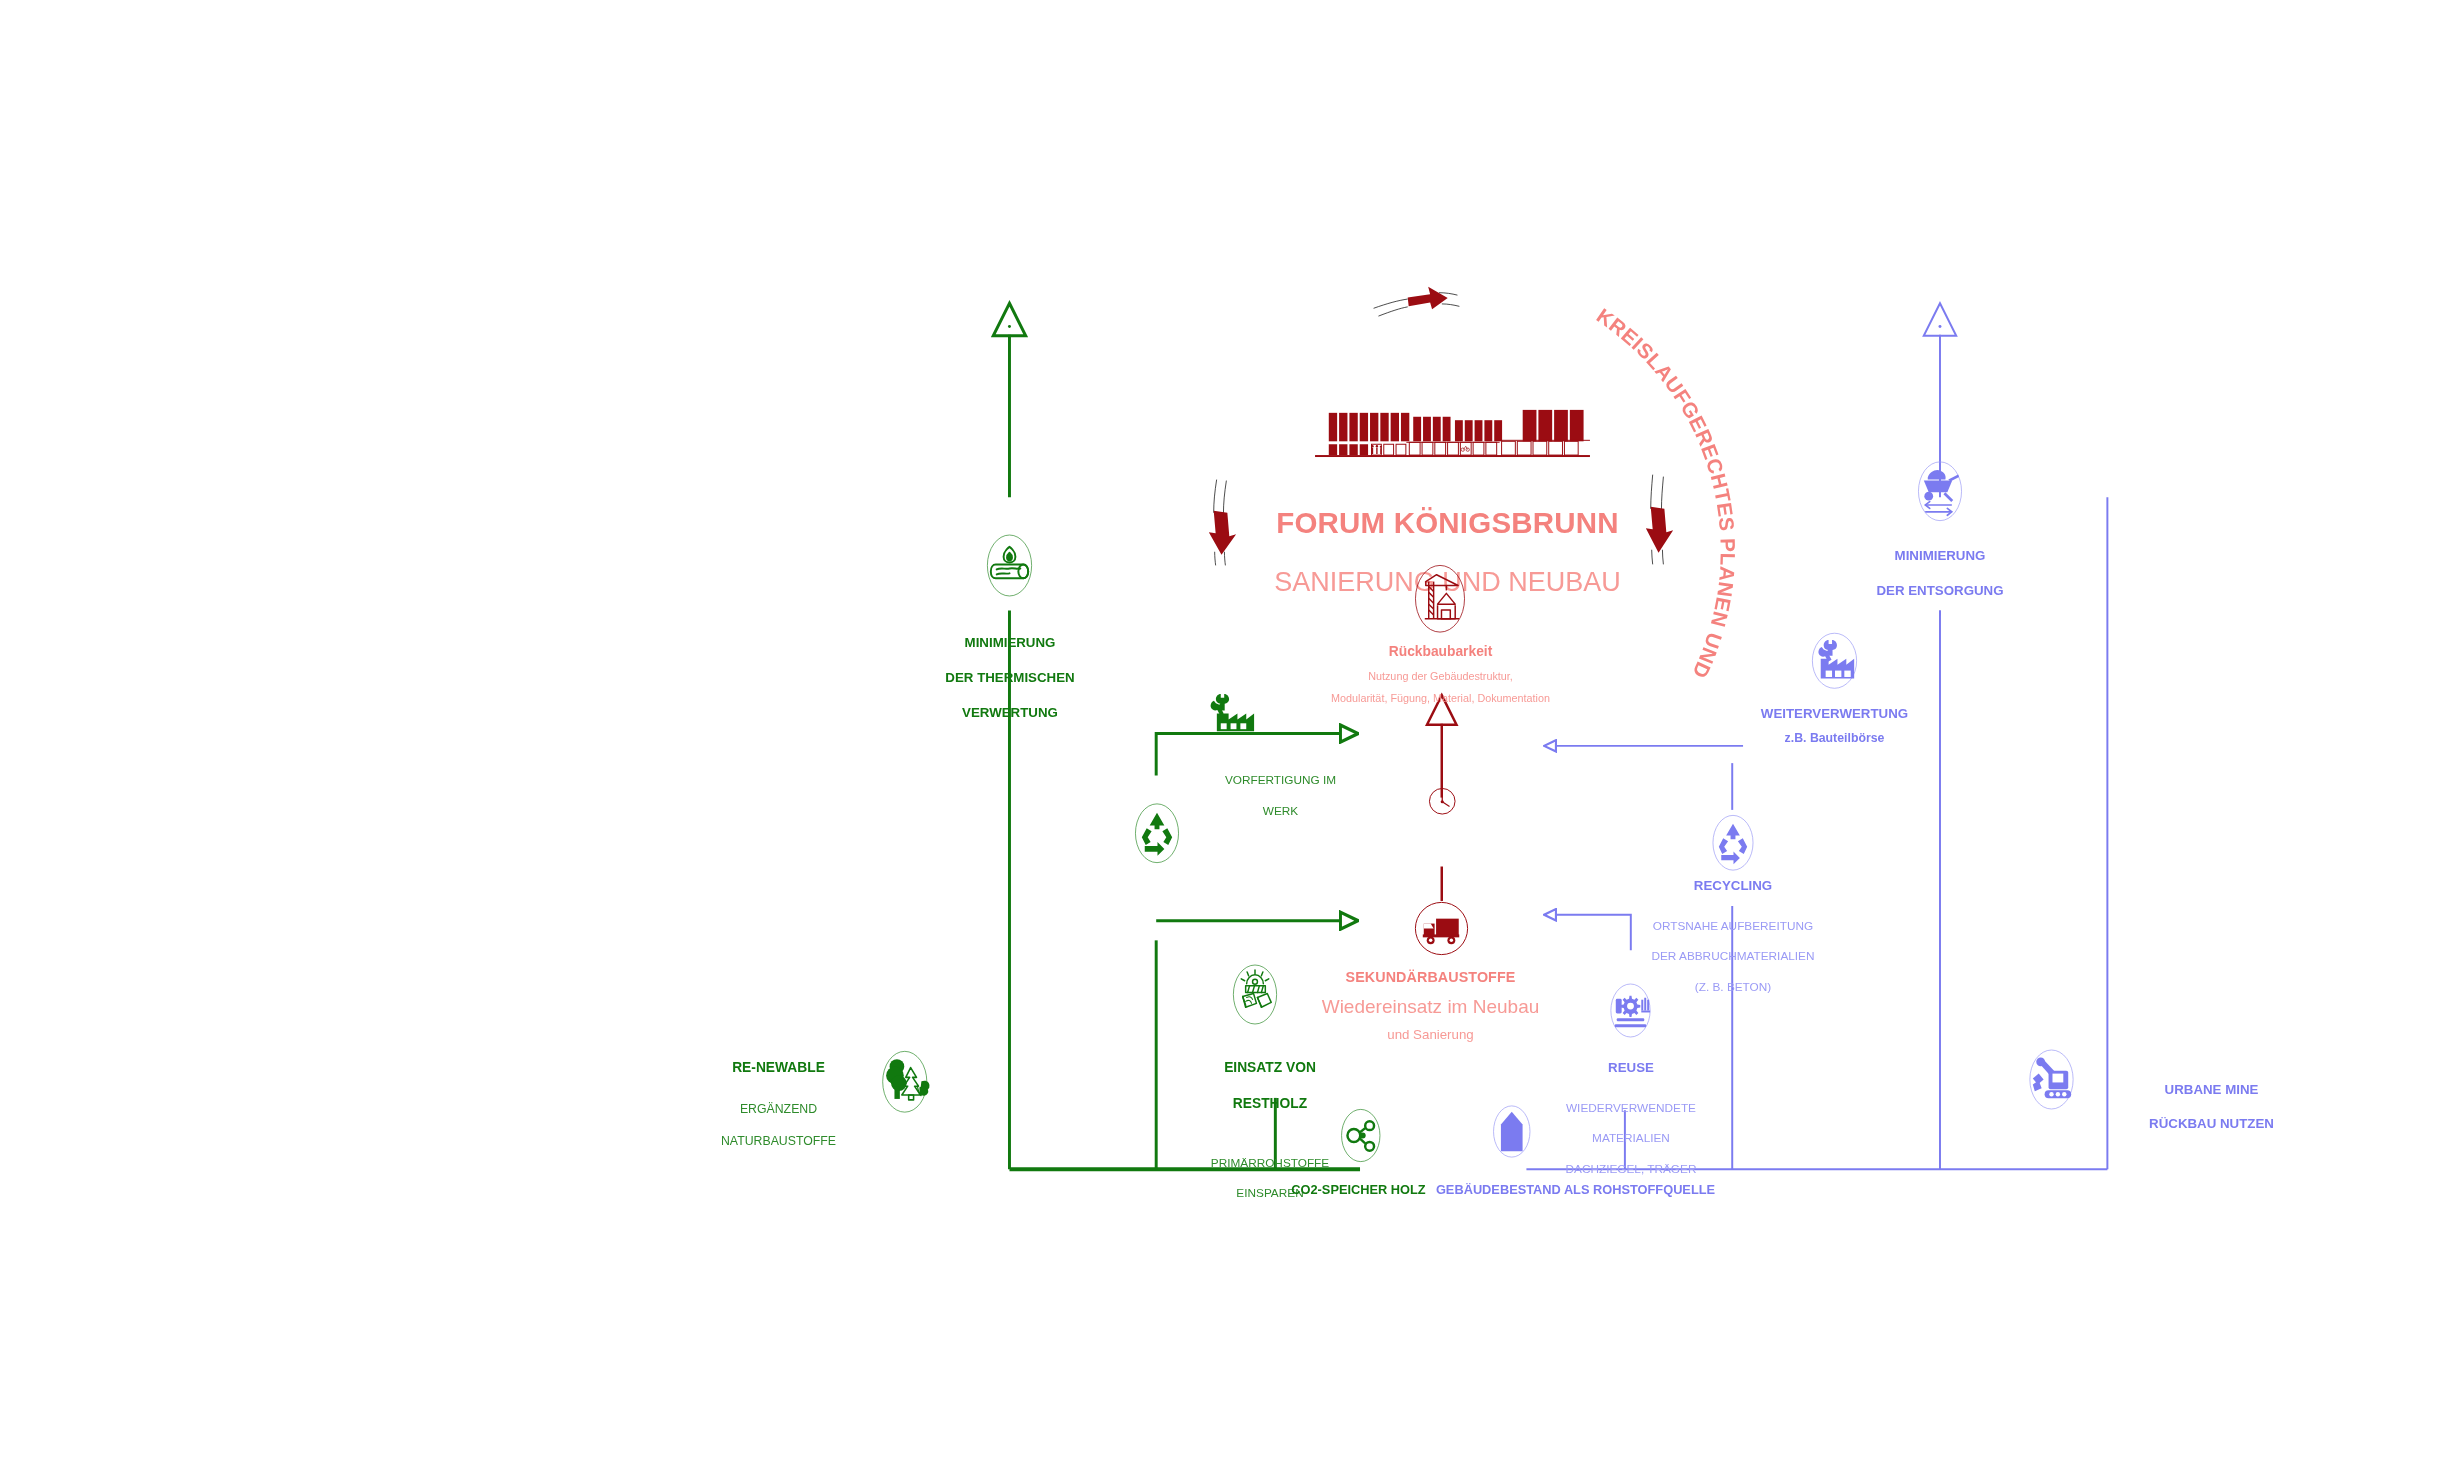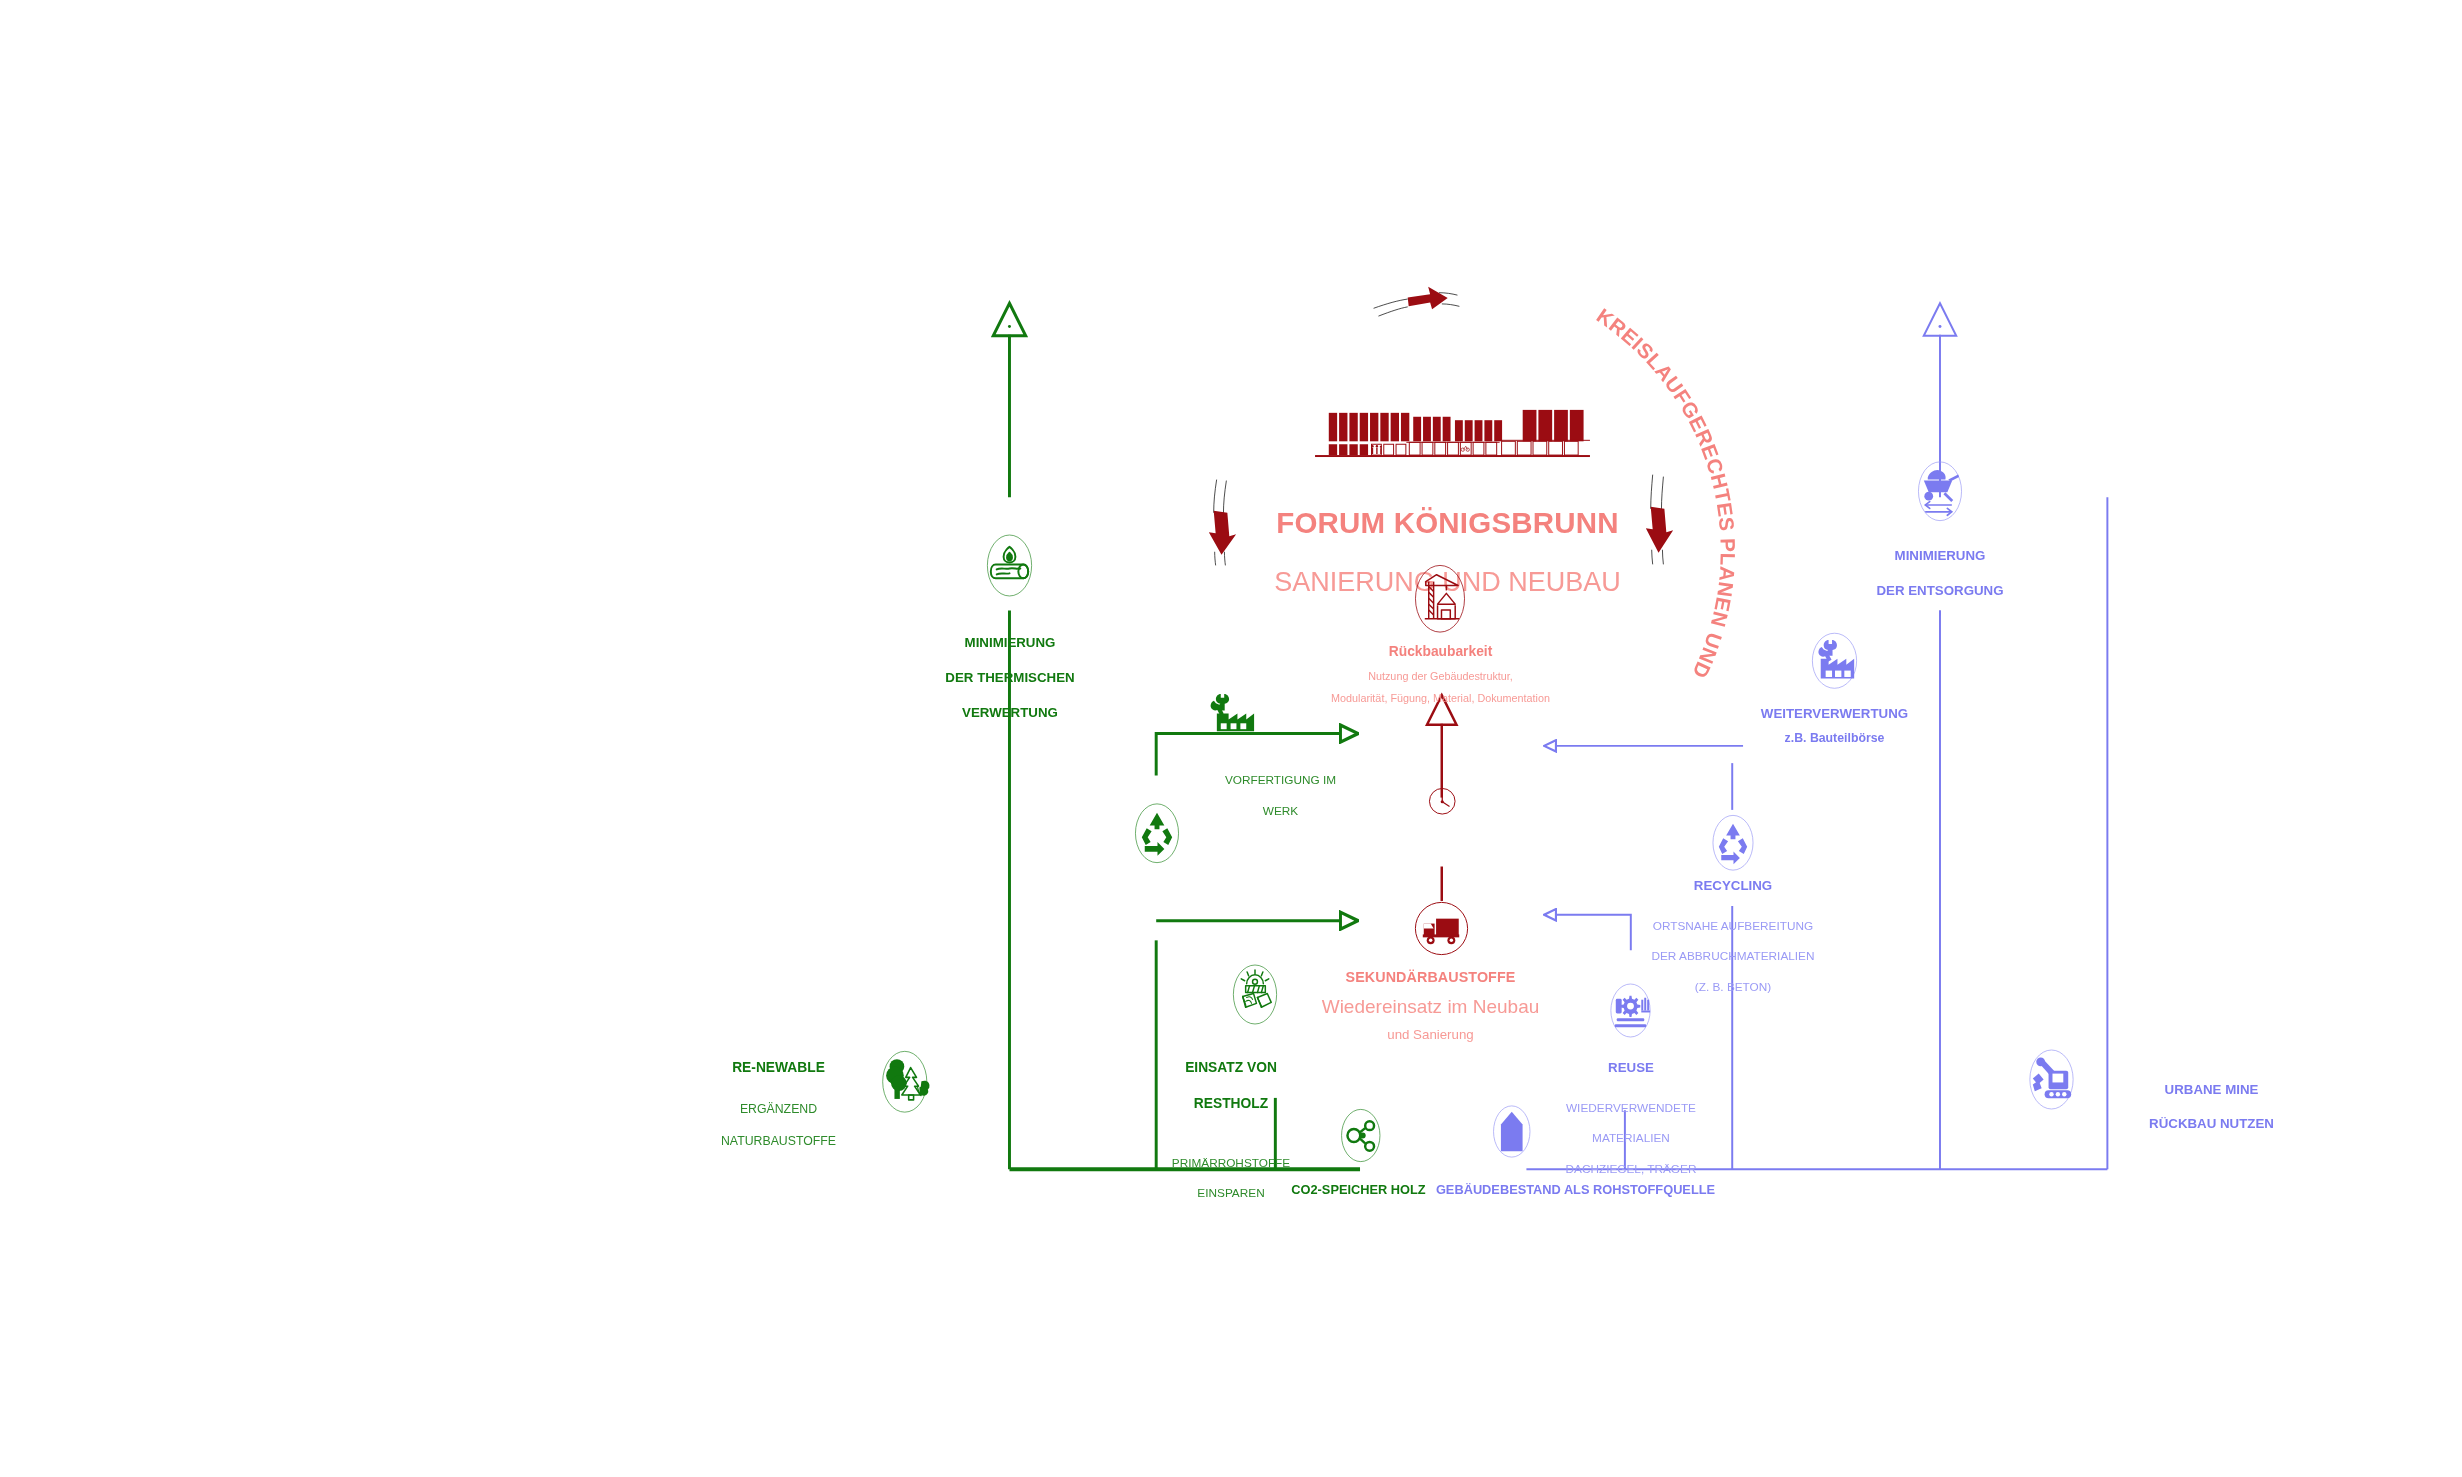--- a/index.html
+++ b/index.html
@@ -299,21 +299,21 @@
         <path d="M48,56 L44,70 M58,56 L54,70 M68,56 L64,70 M76,56 L72,70"></path>
         <path d="M34,78 L56,72 L62,92 L40,100 Z"></path>
         <path d="M34,78 L40,96 L40,100"></path>
         <path d="M40,88 C46,84 50,86 52,92" stroke-width="2.2"></path>
         <path d="M42,80 C48,77 52,79 54,84" stroke-width="2.2"></path>
         <path d="M64,80 L84,72 L92,90 L72,100 Z"></path>
         <path d="M64,80 L72,98 L72,100"></path>
       </g>
     </svg>
   </div>
-  <div class="lbl" style="left:1113px;top:1032px;width:236px;">
+  <div class="lbl" style="left:1152px;top:1032px;width:236px;">
     <div class="grn" style="font-size:13.8px;font-weight:bold;line-height:1.3;">
       <div>EINSATZ VON</div>
       <div>RESTHOLZ</div>
     </div>
     <div class="grn-sub" style="font-size:11.8px;line-height:1.3;">
       <div>PRIMÄRROHSTOFFE</div>
       <div>EINSPAREN</div>
     </div>
   </div>
 

